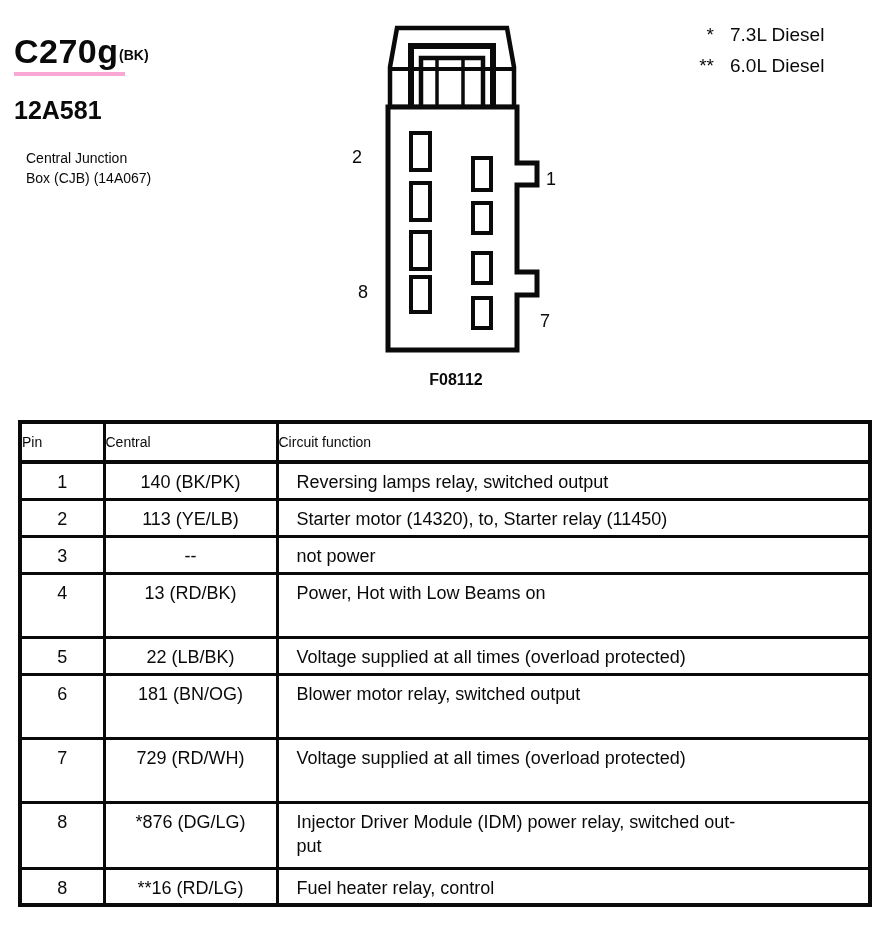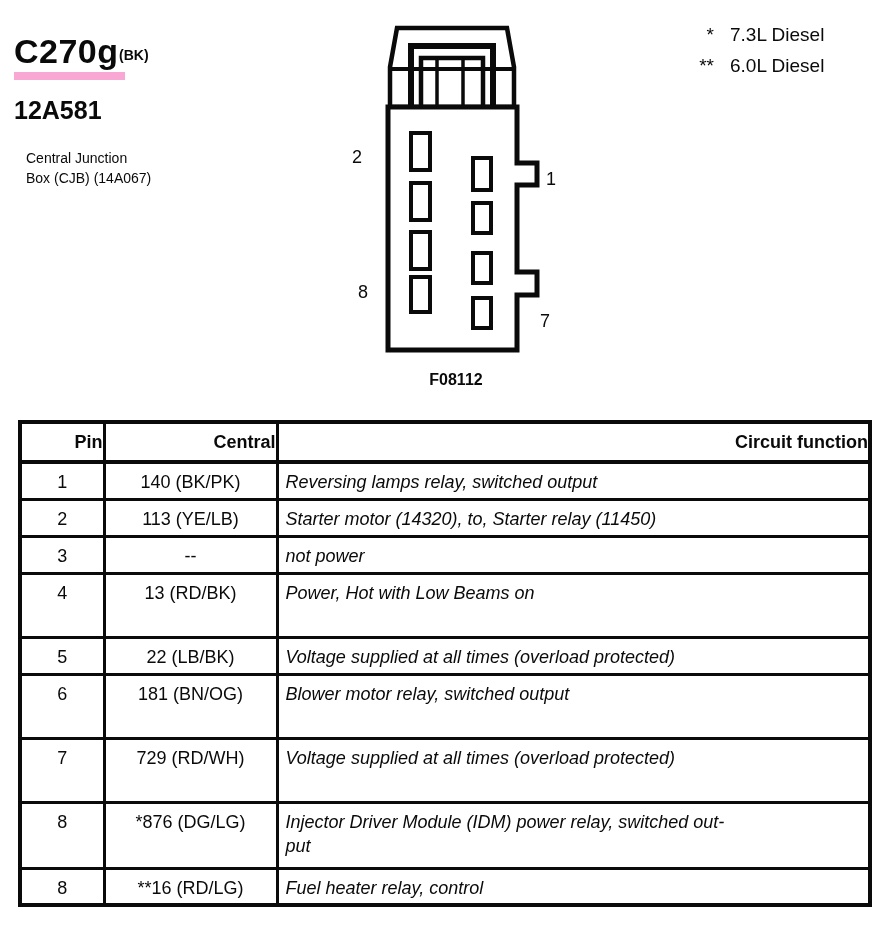--- a/index.html
+++ b/index.html
@@ -18,21 +18,21 @@
   }
 
   
   .connector-id {
     position: absolute;
     left: 14px;
     top: 34px;
     font-size: 34px;
     font-weight: bold;
     letter-spacing: 0.5px;
-    border-bottom: 8px solid #f9a8d4;
+    border-bottom: 4px solid #f9a8d4;
     padding: 0 6px 4px 0;
     line-height: 1;
   }
   .connector-color {
     position: absolute;
     left: 119px;
     top: 47px;
     font-size: 14px;
     font-weight: bold;
   }
@@ -89,42 +89,41 @@
     table-layout: fixed;
   }
   .pinout-table, .pinout-table th, .pinout-table td {
     border: 3px solid #0a0a0a;
   }
   .pinout-table {
     border-width: 4px;
   }
   .pinout-table th {
     height: 36px;
-    font-size: 18px;
-    font-weight: bold;
-    text-align: right;
+    font-size: 14px;
+    font-weight: normal;
+    text-align: left;
     vertical-align: middle;
     border-bottom-width: 4px;
     padding: 0;
   }
   .pinout-table td {
     font-size: 18px;
     vertical-align: top;
     padding: 6px 4px 2px 4px;
     line-height: 24px;
   }
   .pinout-table td.pin-cell,
   .pinout-table td.circuit-cell {
     text-align: center;
   }
   .pinout-table td.function-cell {
     text-align: left;
-    padding-left: 7px;
+    padding-left: 18px;
     white-space: pre-line;
-    font-style: italic;
   }
   tr.h-n  { height: 37px; }
   tr.h-t  { height: 64px; }
   tr.h-t2 { height: 66px; }
 </style>
 </head>
 <body>
 
 <div class="page">
 

